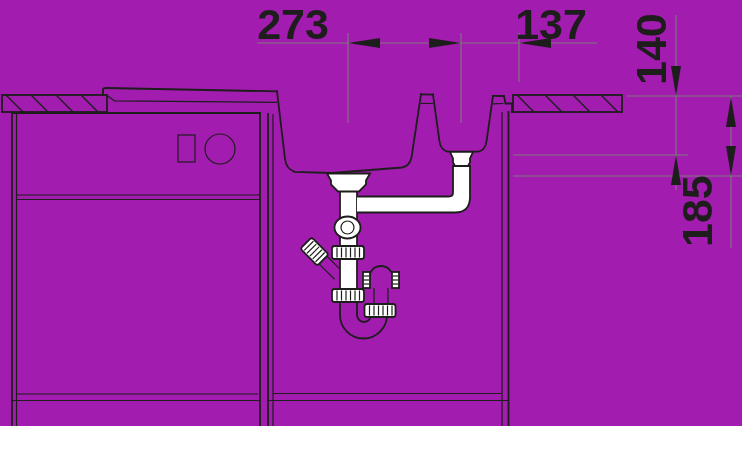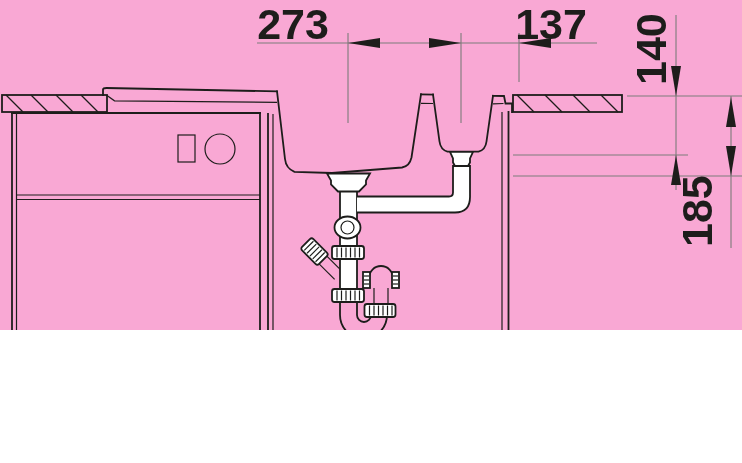--- a/index.html
+++ b/index.html
@@ -1,19 +1,19 @@
 <!DOCTYPE html>
 <html><head>
 <meta charset="utf-8">
 <style>
   html,body{margin:0;padding:0;background:#fff;}
   .stage{
     position:relative;
-    width:742px;height:330px;
-    background:#f9a8d4;
+    width:742px;height:426px;
+    background:#a21caf;
     overflow:hidden;
     font-family:"Liberation Sans", sans-serif;
   }
   svg{display:block;}
   .obj{stroke:#1d1d1b;stroke-width:1.8;fill:none;stroke-linecap:square;}
   .obj-thin{stroke:#1d1d1b;stroke-width:1.2;fill:none;}
   .objw{stroke:#1d1d1b;stroke-width:1.8;fill:#ffffff;}
   .dim{stroke:#7c7c7a;stroke-width:1.1;fill:none;}
   .arrow{fill:#1d1d1b;stroke:none;}
   .dimtext{

